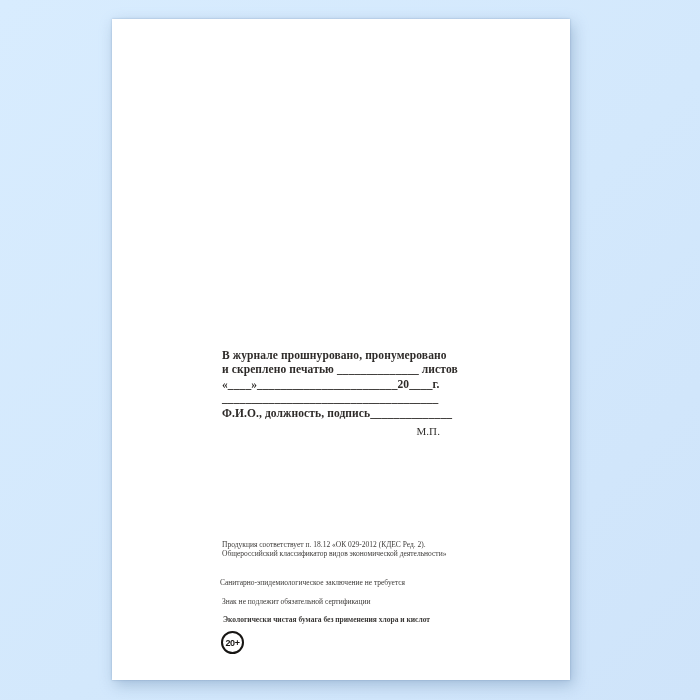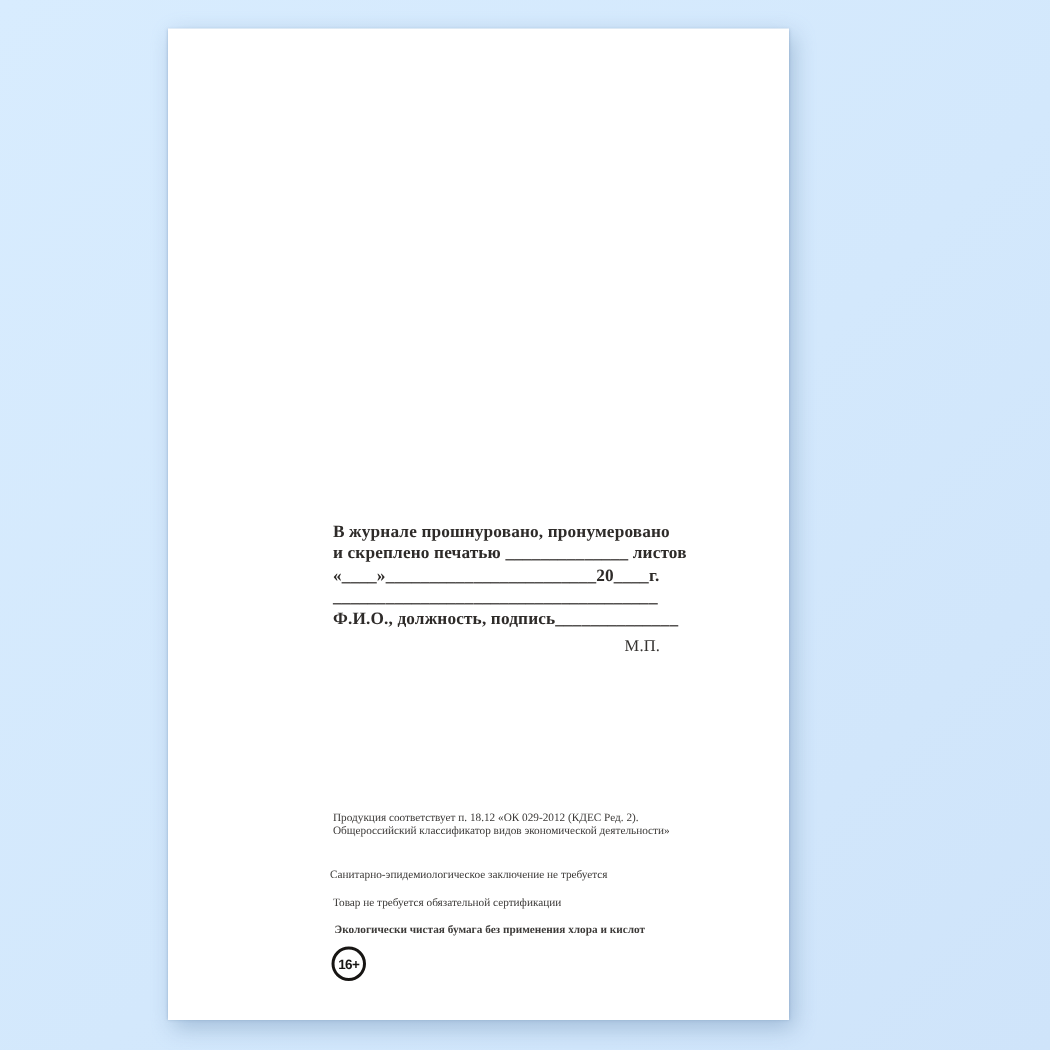--- a/index.html
+++ b/index.html
@@ -9,21 +9,21 @@
     overflow: hidden;
   }
   .scene {
     position: relative;
     width: 700px; height: 700px;
     background: linear-gradient(135deg, #d8ecfe 0%, #d3e8fc 55%, #cfe4fa 100%);
   }
   .paper {
     position: absolute;
     left: 112px; top: 19px;
-    width: 414px; height: 661px;
+    width: 458px; height: 661px;
     background: #ffffff;
     box-shadow: 0 0 2px rgba(110,140,175,.55), 3px 5px 14px rgba(110,145,180,.48);
   }
   
   .stitch-block {
     position: absolute;
     left: 110px; top: 329px;
     width: 220px;
     font-size: 11.5px;
     line-height: 14.4px;
@@ -110,21 +110,21 @@
       <div class="line">Ф.И.О., должность, подпись______________</div>
       <div class="stamp-line">М.П.</div>
     </div>
 
     <div class="product-para">
       <div>Продукция соответствует п. 18.12 «ОК 029-2012 (КДЕС Ред. 2).</div>
       <div>Общероссийский классификатор видов экономической деятельности»</div>
     </div>
 
     <div class="small-line sanitary">Санитарно-эпидемиологическое заключение не требуется</div>
-    <div class="small-line certification">Товар не требуется обязательной сертификации</div>
+    <div class="small-line certification">Знак не подлежит обязательной сертификации</div>
     <div class="small-line ecology">Экологически чистая бумага без применения хлора и кислот</div>
 
     <div class="age-row">
-      <div class="age-badge">16+</div>
+      <div class="age-badge">20+</div>
     </div>
 
   </div>
 </div>
 
 </body></html>

